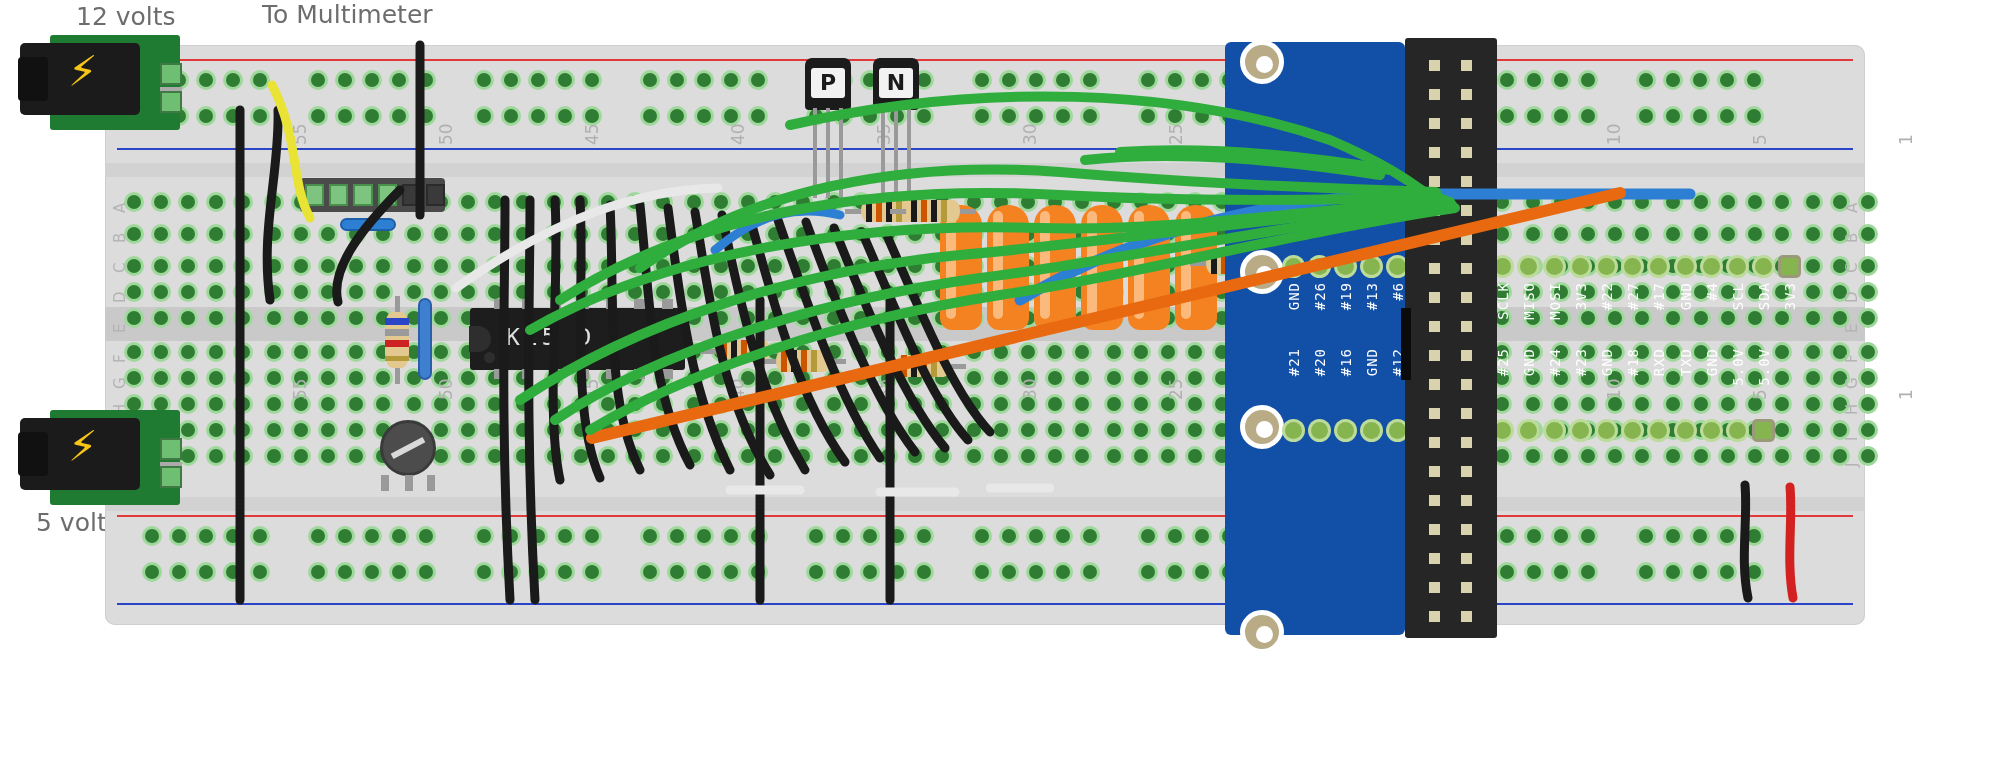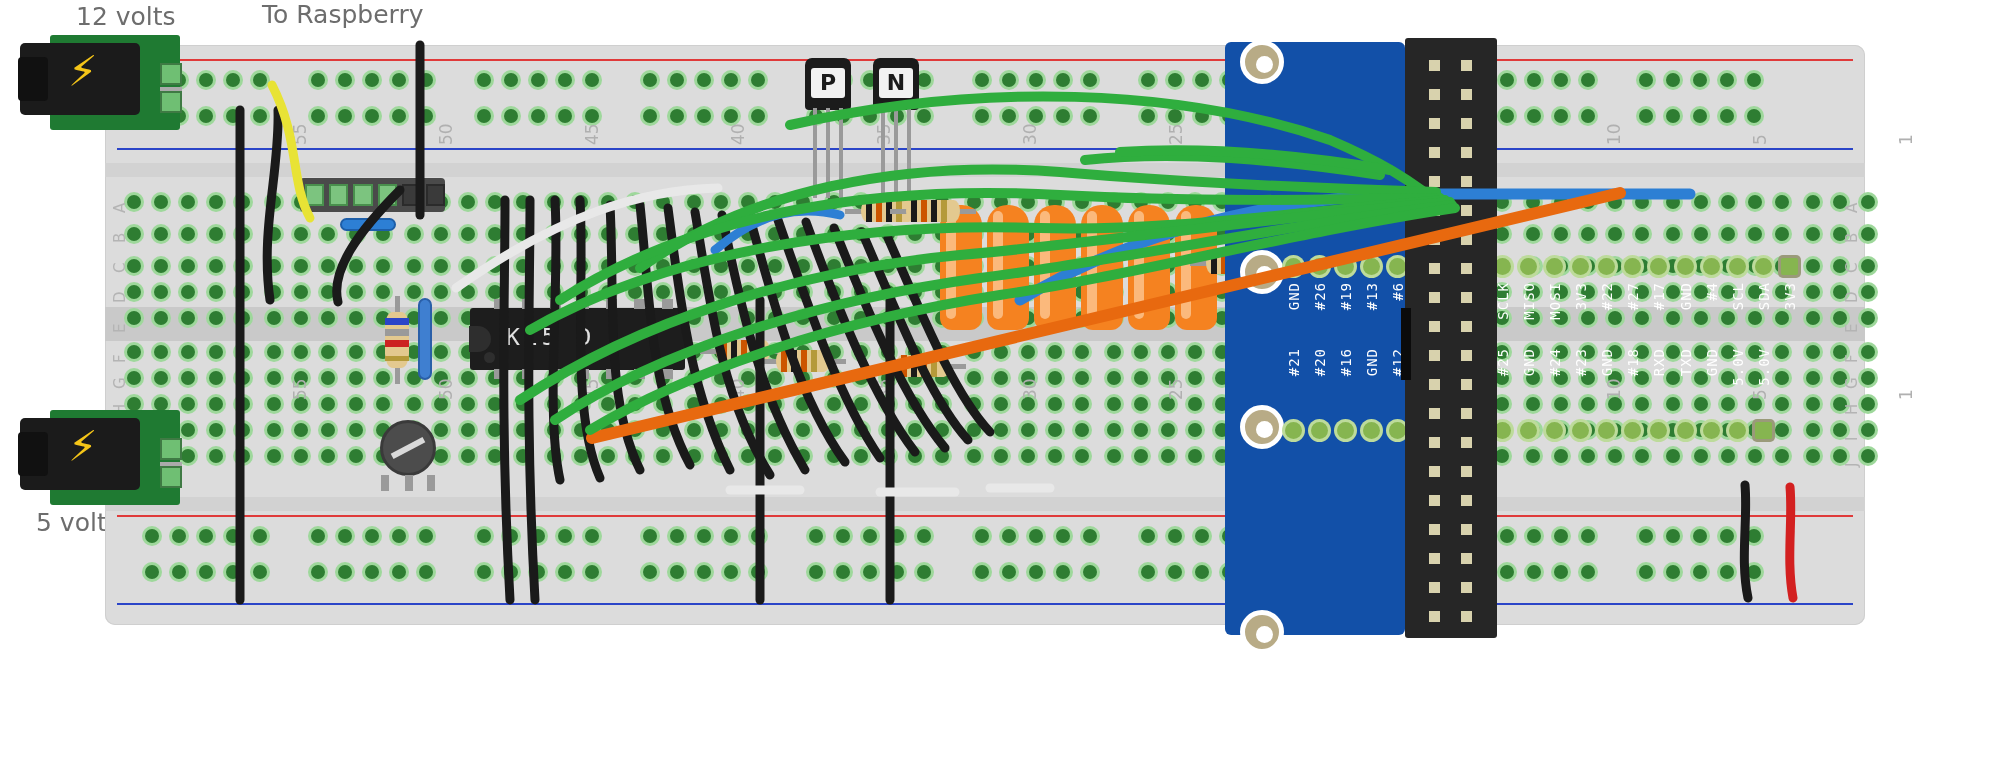--- a/index.html
+++ b/index.html
@@ -223,21 +223,21 @@
     font-family: "DejaVu Sans", sans-serif;
     letter-spacing: -1px;
   }
 </style>
 </head>
 <body>
 
 <div id="stage">
 
   <div class="lbl" style="left:43px; top:2px;margin-left:33px;">12 volts</div>
-  <div class="lbl" style="left:262px; top:0px;">To Raspberry</div>
+  <div class="lbl" style="left:262px; top:0px;">To Multimeter</div>
   <div class="lbl" style="left:36px; top:508px;">5 volts</div>
 
   <div id="breadboard">
 
     <div class="rail-line rail-red" style="top:14px;"></div>
     <div class="rail-line rail-blue" style="top:103px;"></div>
 
     <div class="rail-line rail-red" style="top:470px;"></div>
     <div class="rail-line rail-blue" style="top:558px;"></div>
 

